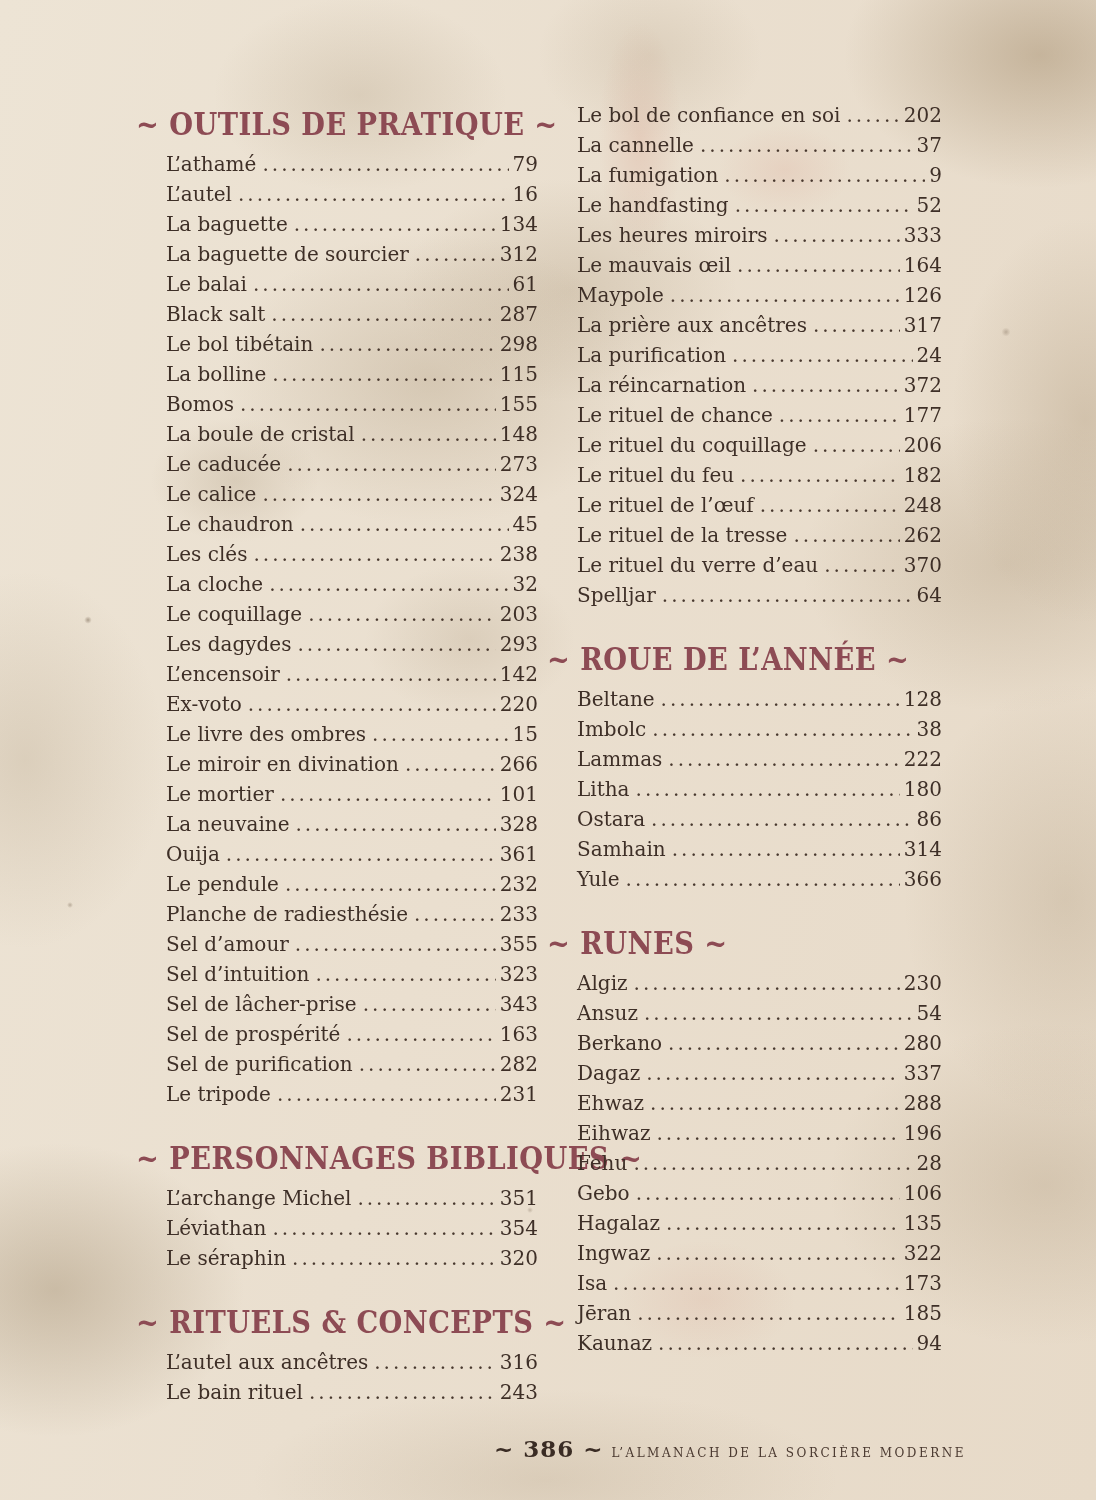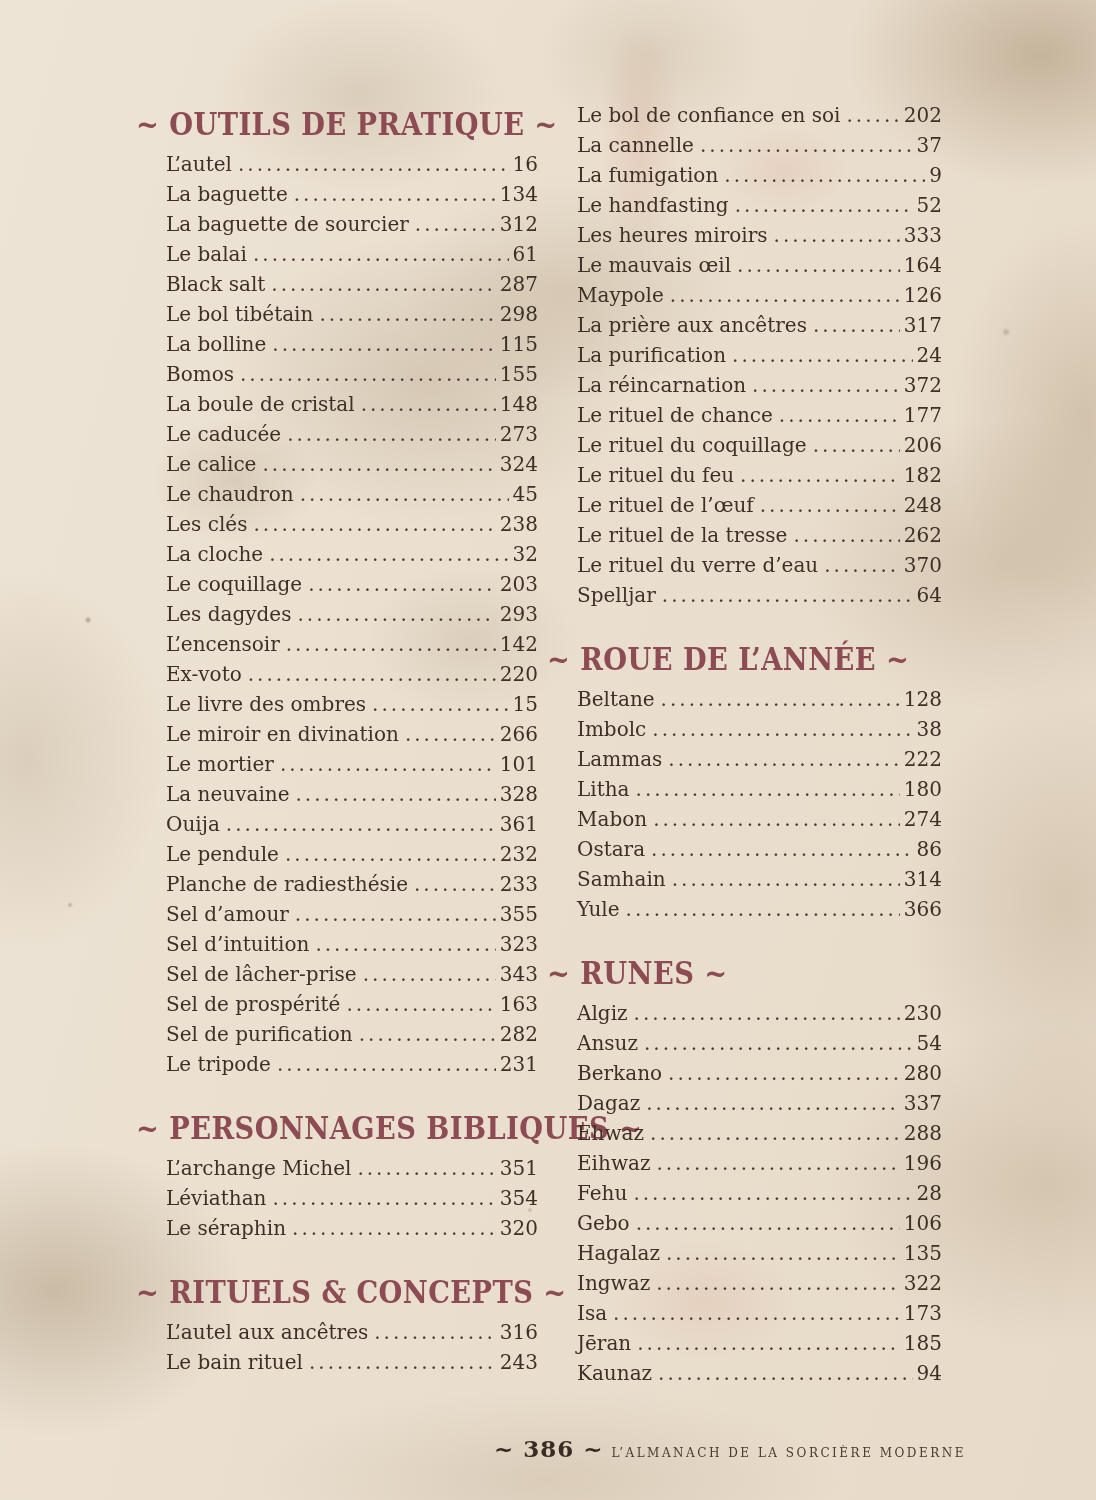--- a/index.html
+++ b/index.html
@@ -75,20 +75,25 @@
 
 <div class="page">
   <div class="texture"></div>
 
   <div class="col col-left">
 
     <section>
       <h2 class="heading">~ OUTILS DE PRATIQUE ~</h2>
       <div class="entries">
 
+      <div class="row">
+            <span class="t">L’athamé</span>
+            <span class="leader"></span>
+            <span class="p">79</span>
+          </div>
           <div class="row">
             <span class="t">L’autel</span>
             <span class="leader"></span>
             <span class="p">16</span>
           </div>
           <div class="row">
             <span class="t">La baguette</span>
             <span class="leader"></span>
             <span class="p">134</span>
           </div>
@@ -390,25 +395,20 @@
           </div>
           <div class="row">
             <span class="t">Lammas</span>
             <span class="leader"></span>
             <span class="p">222</span>
           </div>
           <div class="row">
             <span class="t">Litha</span>
             <span class="leader"></span>
             <span class="p">180</span>
-          </div>
-          <div class="row">
-            <span class="t">Mabon</span>
-            <span class="leader"></span>
-            <span class="p">274</span>
           </div>
           <div class="row">
             <span class="t">Ostara</span>
             <span class="leader"></span>
             <span class="p">86</span>
           </div>
           <div class="row">
             <span class="t">Samhain</span>
             <span class="leader"></span>
             <span class="p">314</span>

